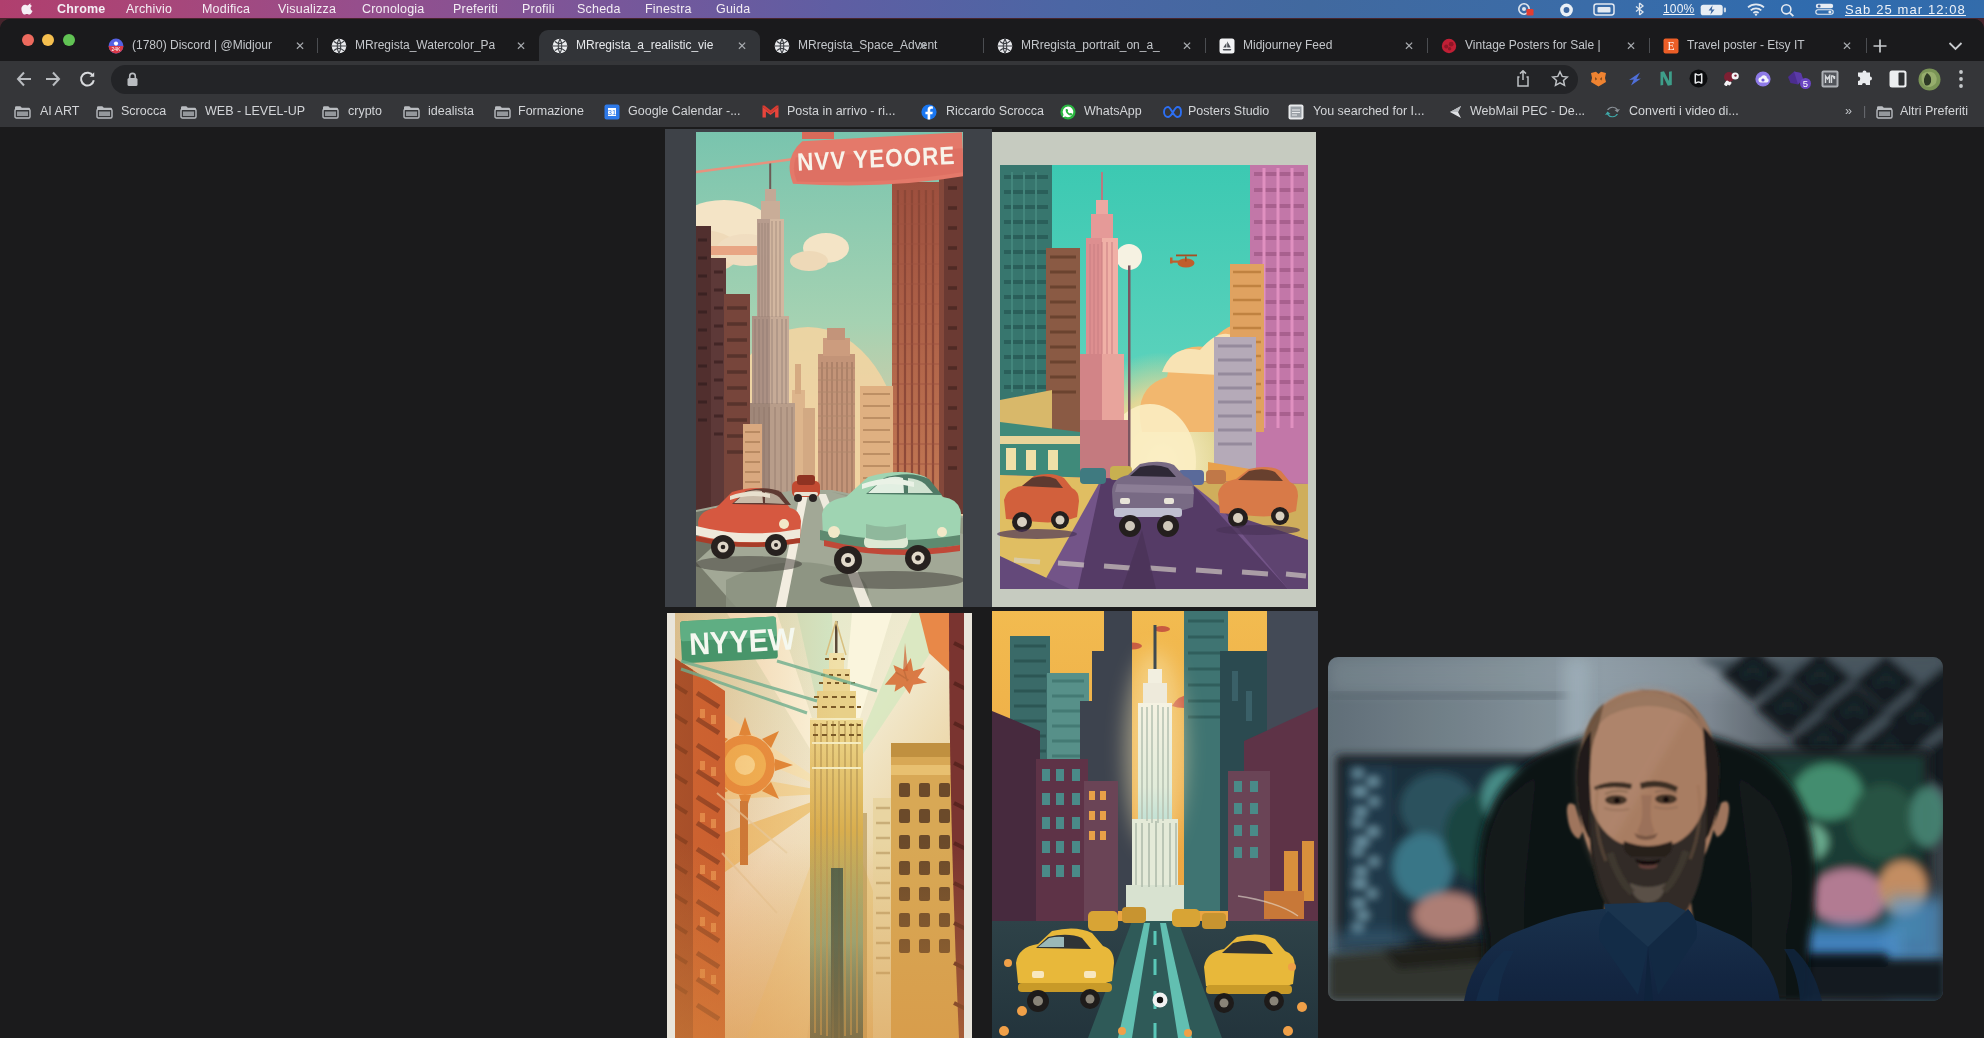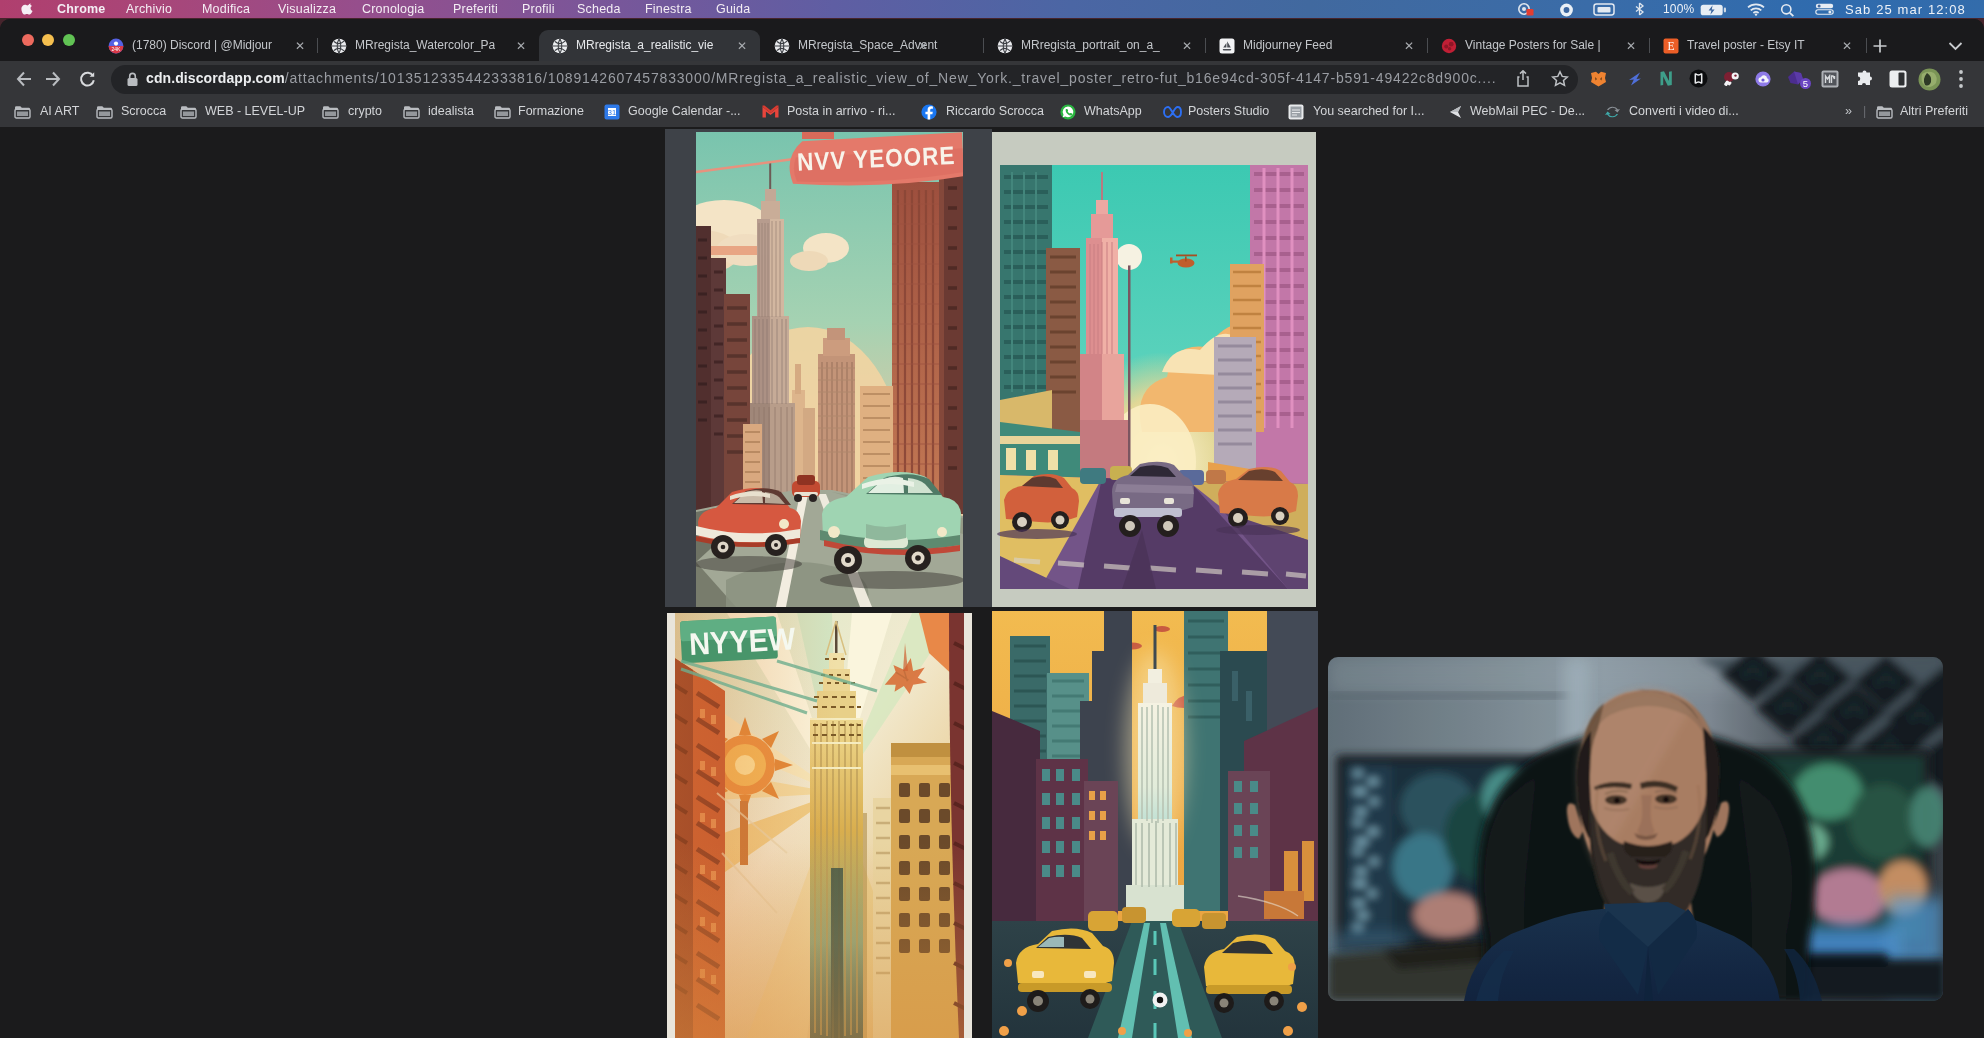--- a/index.html
+++ b/index.html
@@ -5,21 +5,21 @@
   * { margin:0; padding:0; box-sizing:border-box; }
   html,body { width:1984px; height:1038px; overflow:hidden; background:#1b1b1c;
     font-family:"Liberation Sans", sans-serif; }
   #root { position:relative; width:1984px; height:1038px; }
   .abs { position:absolute; }
 
   
   #menubar { position:absolute; left:0; top:0; width:1984px; height:18px;
     background:linear-gradient(90deg,#b03f6e 0%,#a84679 8%,#964e8c 18%,#7a5699 30%,#5f5ea3 42%,#4b66a4 54%,#41699f 66%,#3a6ca8 80%,#2f6bae 92%,#336cab 100%); }
   .mitem { position:absolute; top:2px; font-size:12.5px; color:#f4eef4; letter-spacing:0.2px; }
-  #statusbar .mitem { color:#eef2f8; }
+  #statusbar .mitem { color:#eef2f8;text-decoration:underline; }
 
   
   #desktopstrip { position:absolute; left:0; top:17px; width:1984px; height:20px; background:#46242c; }
   #window { position:absolute; left:0; top:19px; width:1984px; height:1019px;
     background:#1a1a1c; border-radius:10px 10px 0 0; overflow:hidden; }
 
   
   #tabbar { position:absolute; left:0; top:0; width:1984px; height:42px; background:#1a1a1c; }
   .tl { position:absolute; top:15px; width:12px; height:12px; border-radius:50%; }
   .tab { position:absolute; top:11px; height:31px; }
@@ -151,23 +151,20 @@
       <svg class="abs" style="left:78px;top:9px" width="18" height="18" viewBox="0 0 18 18">
           <path d="M15 5.8 A6.4 6.4 0 1 0 15.8 10.3" stroke="#d8dadd" stroke-width="2" fill="none"></path>
           <path d="M16.2 2.2 L16.2 6.8 L11.6 6.8 Z" fill="#d8dadd"></path>
         </svg>
 
       <div class="abs" style="left:111px;top:4px;width:1467px;height:29px;border-radius:15px;background:#232427"></div>
       <svg class="abs" style="left:126px;top:11px" width="13" height="15" viewBox="0 0 13 15">
           <rect x="1.5" y="6" width="10" height="8" rx="1.5" fill="#b9bcc0"></rect>
           <path d="M3.7 6 V4.2 A2.8 2.8 0 0 1 9.3 4.2 V6" stroke="#b9bcc0" stroke-width="1.6" fill="none"></path>
         </svg>
-      <div class="abs" style="left:146px;top:8.5px;width:1365px;height:19px;font-size:14px;color:#9a9da3;white-space:nowrap;overflow:hidden">
-        <span style="color:#eceef0;font-weight:bold;letter-spacing:0.1px">cdn.discordapp.com</span><span style="letter-spacing:0.82px">/attachments/1013512335442333816/1089142607457833000/MRregista_a_realistic_view_of_New_York._travel_poster_retro-fut_b16e94cd-305f-4147-b591-49422c8d900c....</span>
-      </div>
       <svg class="abs" style="left:1516px;top:9px" width="14" height="18" viewBox="0 0 14 18">
           <path d="M7 1 L7 10 M4 3.6 L7 0.8 L10 3.6" stroke="#bdc0c4" stroke-width="1.5" fill="none"></path>
           <path d="M3.5 7 H2 V16 H12 V7 H10.5" stroke="#bdc0c4" stroke-width="1.5" fill="none"></path>
         </svg>
       <svg class="abs" style="left:1551px;top:9px" width="18" height="18" viewBox="0 0 18 18">
           <path d="M9 1.8 L11.2 6.4 L16.3 7 L12.5 10.4 L13.5 15.4 L9 12.9 L4.5 15.4 L5.5 10.4 L1.7 7 L6.8 6.4 Z" fill="none" stroke="#bdc0c4" stroke-width="1.5"></path>
         </svg>
 
       <svg class="abs" style="left:1590px;top:10px" width="17" height="16" viewBox="0 0 17 16">
           <path d="M1 2 L6 0.8 L8.5 3 L11 0.8 L16 2 L15 7 L16 11 L8.5 15.4 L1 11 L2 7 Z" fill="#ef8331"></path>

